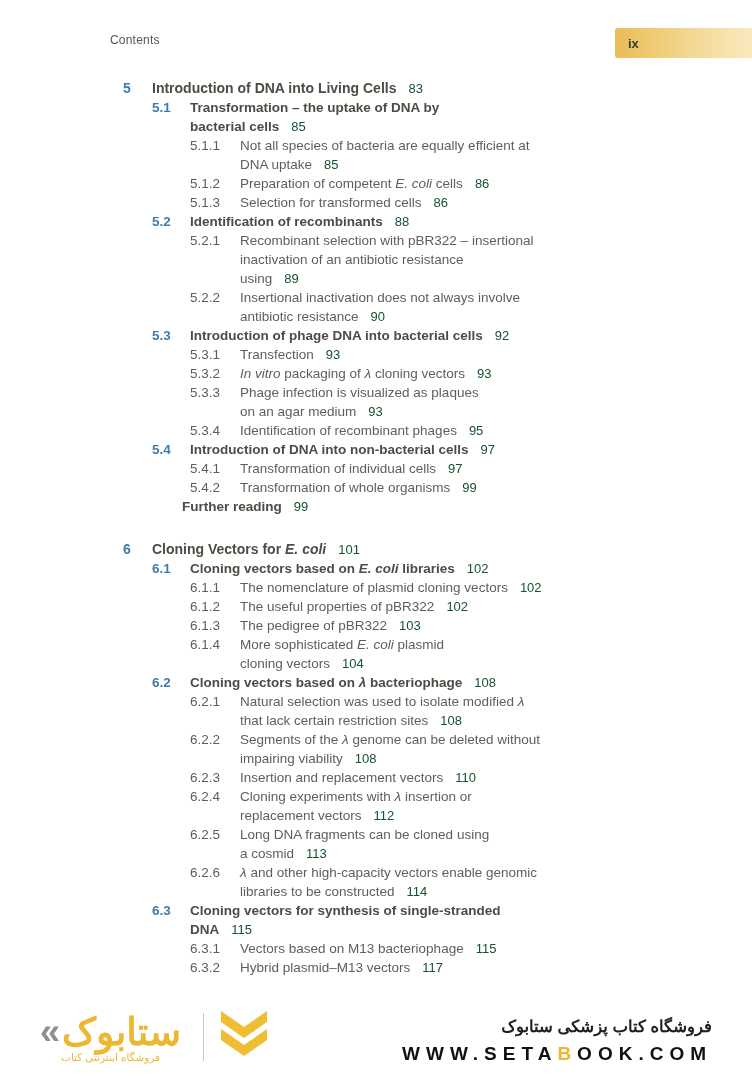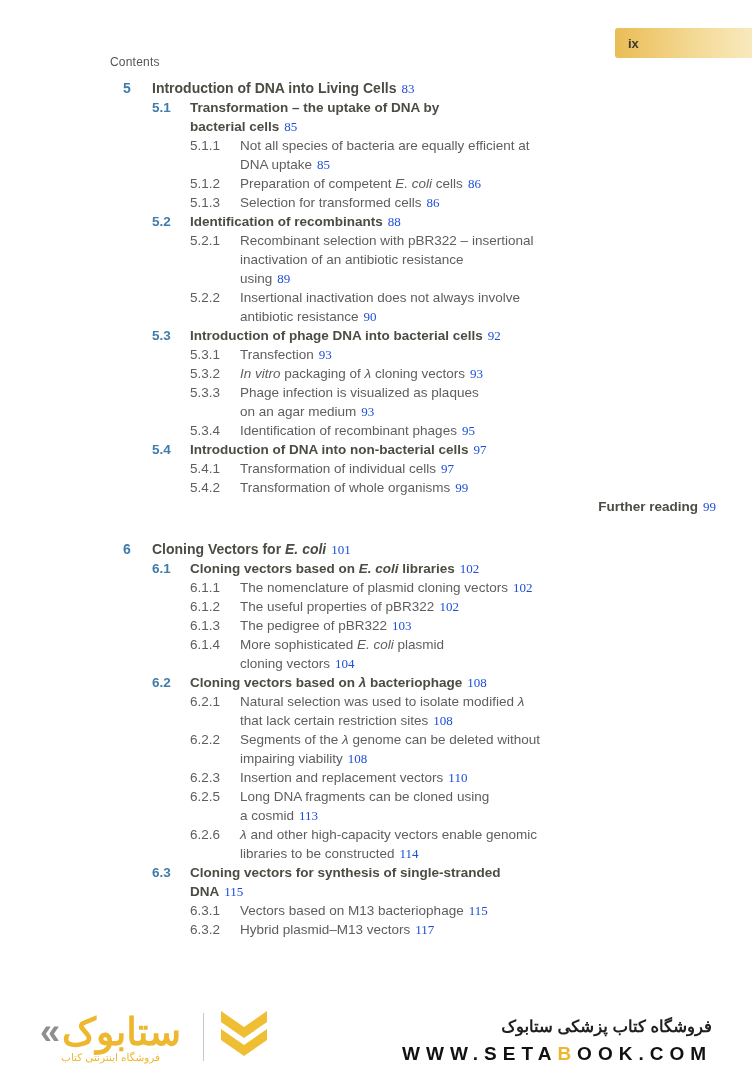--- a/index.html
+++ b/index.html
@@ -8,21 +8,21 @@
     position:relative;
     width:752px; height:1079px;
     background:#ffffff;
     overflow:hidden;
     font-family:"Liberation Sans", sans-serif;
   }
 
   
   .contents-label {
     position:absolute; left:110px; top:33px;
-    font-size:12px; color:#555; letter-spacing:0.2px;margin-top:22px;
+    font-size:12px; color:#555; letter-spacing:0.2px;
   }
   .page-badge {
     position:absolute; right:0; top:28px;
     width:137px; height:30px;
     background:linear-gradient(90deg,#eabd55 0%, #f3d892 55%, #f8e9bd 100%);
     border-radius:3px 0 0 3px;
     display:flex; align-items:center;
   }
   .page-badge .roman {
     font-size:13px; font-weight:700; color:#3a3a35; padding-left:13px;
@@ -43,28 +43,28 @@
   .row.chapter .title { font-weight:700; color:#4c4c44; }
 
   .row.section { margin-left:29px; }
   .row.section .num { width:38px; color:#3f7cac; font-weight:700; }
   .row.section .title { font-weight:700; color:#4c4c44; }
 
   .row.sub { margin-left:67px; }
   .row.sub .num { width:50px; color:#5e5e5e; }
   .row.sub .title { color:#5e5e5e; }
 
-  .row.further { margin-left:92px;text-align:right; }
+  .row.further { margin-left:59px; }
   .row.further .title { font-weight:700; color:#4c4c44; }
 
   .title .it { font-style:italic; }
   .title .page {
-    font-family:Liberation Serif, serif;
+    font-family:Liberation Sans, sans-serif;
     font-size:13px; font-weight:400; font-style:normal;
-    color:#1d4ed8; padding-left:5px;
+    color:#14532d; padding-left:12px;
   }
 
   
   .footer { position:absolute; left:0; right:0; bottom:0; height:80px; }
 
   .logo-block {
     position:absolute; left:40px; bottom:16px; text-align:center;
   }
   .logo-line { display:flex; align-items:center; direction:ltr; }
   .logo-chevron { font-size:36px; color:#8f8f8f; line-height:30px; margin-right:2px; font-weight:700; }
@@ -210,20 +210,24 @@
       </div>
       <div class="row sub">
         <span class="num">6.2.2</span>
         <span class="title"><span>Segments of the </span><span class="it">λ</span><span> genome can be deleted without</span><br><span>impairing viability</span><span class="page">108</span></span>
       </div>
       <div class="row sub">
         <span class="num">6.2.3</span>
         <span class="title"><span>Insertion and replacement vectors</span><span class="page">110</span></span>
       </div>
       <div class="row sub">
+        <span class="num">6.2.4</span>
+        <span class="title"><span>Cloning experiments with </span><span class="it">λ</span><span> insertion or</span><br><span>replacement vectors</span><span class="page">112</span></span>
+      </div>
+      <div class="row sub">
         <span class="num">6.2.5</span>
         <span class="title"><span>Long DNA fragments can be cloned using</span><br><span>a cosmid</span><span class="page">113</span></span>
       </div>
       <div class="row sub">
         <span class="num">6.2.6</span>
         <span class="title"><span class="it">λ</span><span> and other high-capacity vectors enable genomic</span><br><span>libraries to be constructed</span><span class="page">114</span></span>
       </div>
       <div class="row section">
         <span class="num">6.3</span>
         <span class="title"><span>Cloning vectors for synthesis of single-stranded</span><br><span>DNA</span><span class="page">115</span></span>

